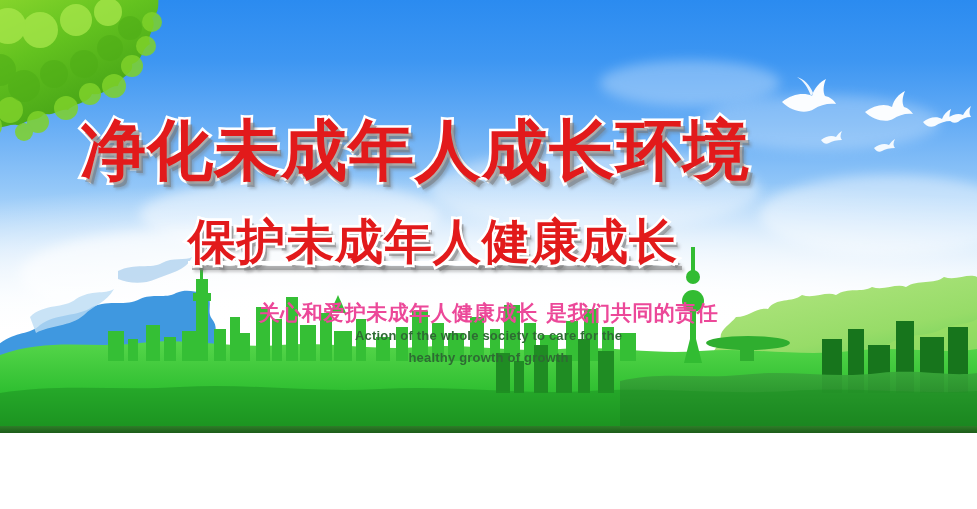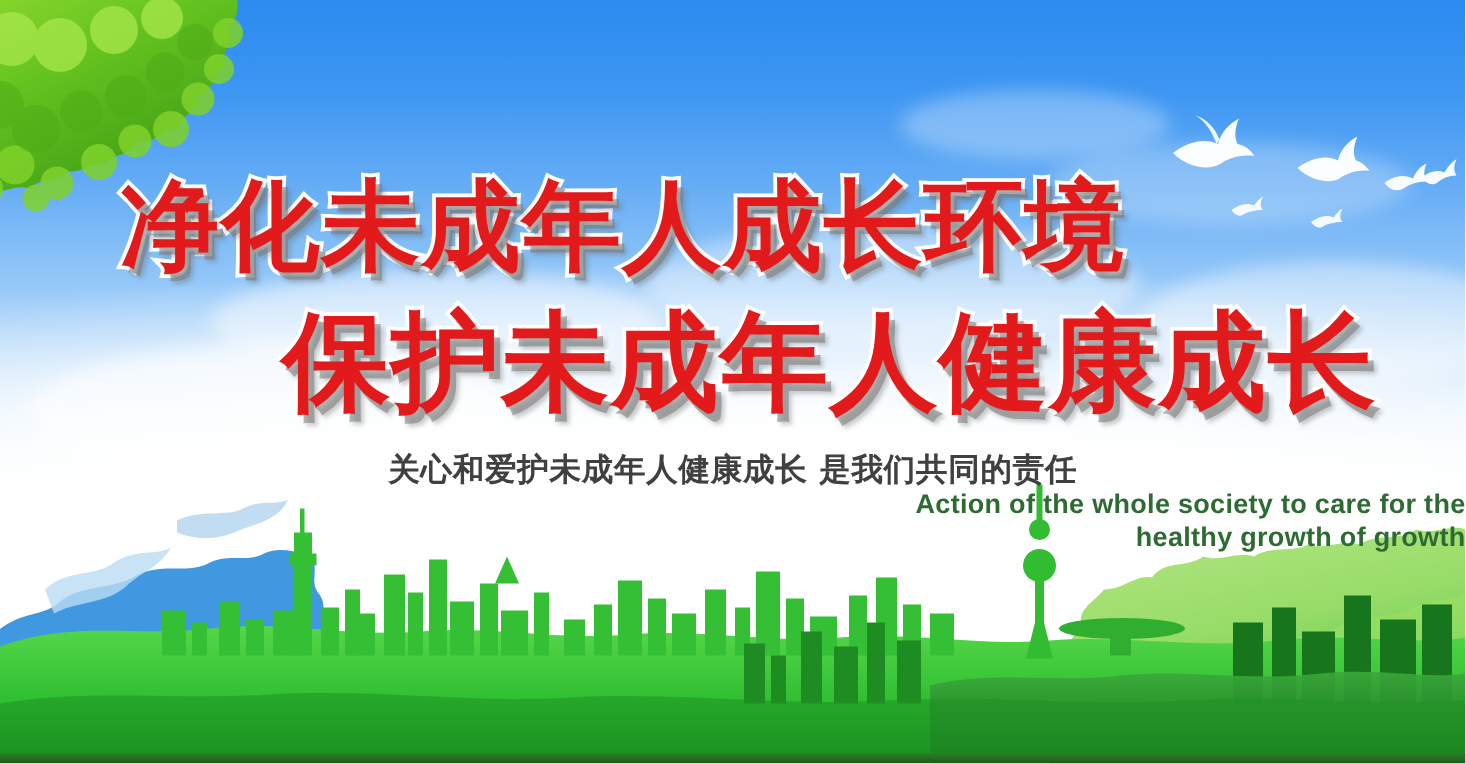--- a/index.html
+++ b/index.html
@@ -7,21 +7,21 @@
     padding: 0;
     background: #ffffff;
   }
   body {
     font-family: "Liberation Sans", "DejaVu Sans", sans-serif;
   }
 
   #banner {
     position: relative;
     width: 977px;
-    height: 509px;
+    height: 433px;
     overflow: hidden;
     background: #ffffff;
   }
 
   
   .sky {
     position: absolute;
     left: 0; top: 0;
     width: 977px; height: 330px;
     background:
@@ -95,42 +95,43 @@
   }
   .headline-1 {
     left: 80px;
     top: 118px;
     font-size: 66px;
     line-height: 66px;
   }
   .headline-2 {
     left: 188px;
     top: 208px;
-    font-size: 72px;
+    font-size: 48px;
     line-height: 66px;
+    text-decoration: underline;
   }
 
   .sub-cn {
     position: absolute;
     left: 0; right: 0;
     top: 299px;
     text-align: center;
     font-family: "DejaVu Sans", "Liberation Sans", sans-serif;
     font-size: 21px;
     font-weight: 700;
-    color: #404040;
+    color: #ec4899;
     letter-spacing: 0.5px;
   }
   .sub-en {
     position: absolute;
     left: 0; right: 0;
     top: 325px;
-    text-align: right;
+    text-align: center;
     font-family: "Liberation Sans", "DejaVu Sans", sans-serif;
-    font-size: 18px;
+    font-size: 13px;
     font-weight: 700;
     color: #2e6b33;
     line-height: 22px;
     letter-spacing: 0.2px;
   }
 </style>
 </head>
 <body>
 
 <div id="banner">

